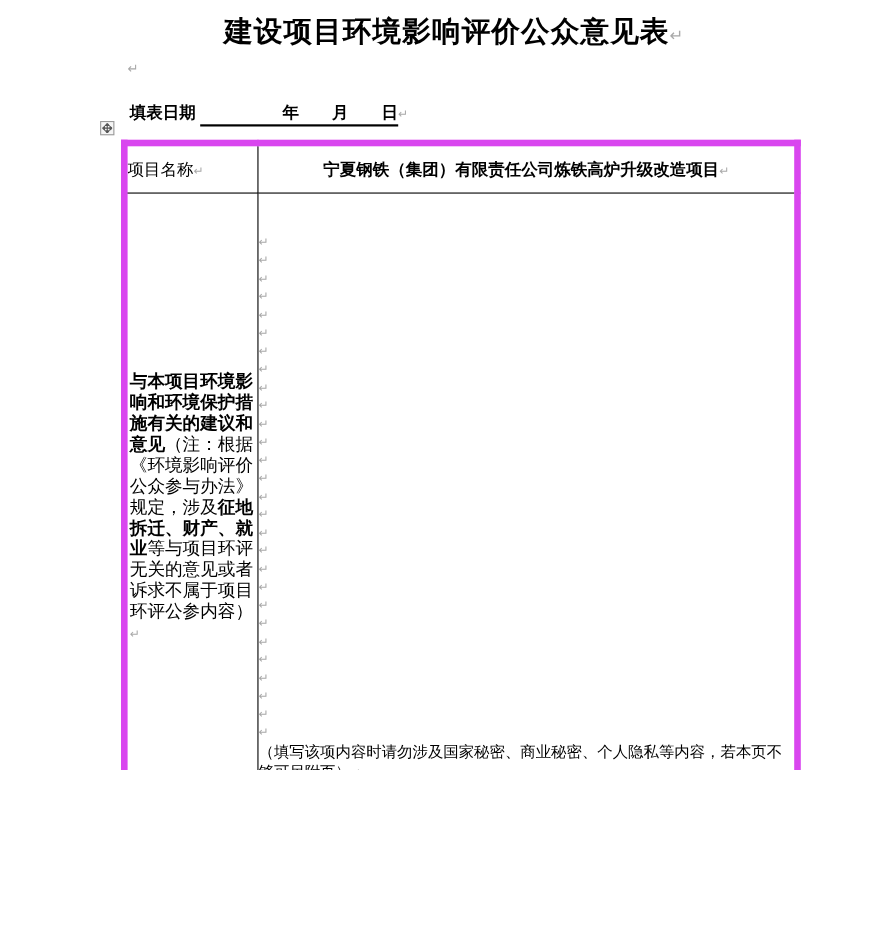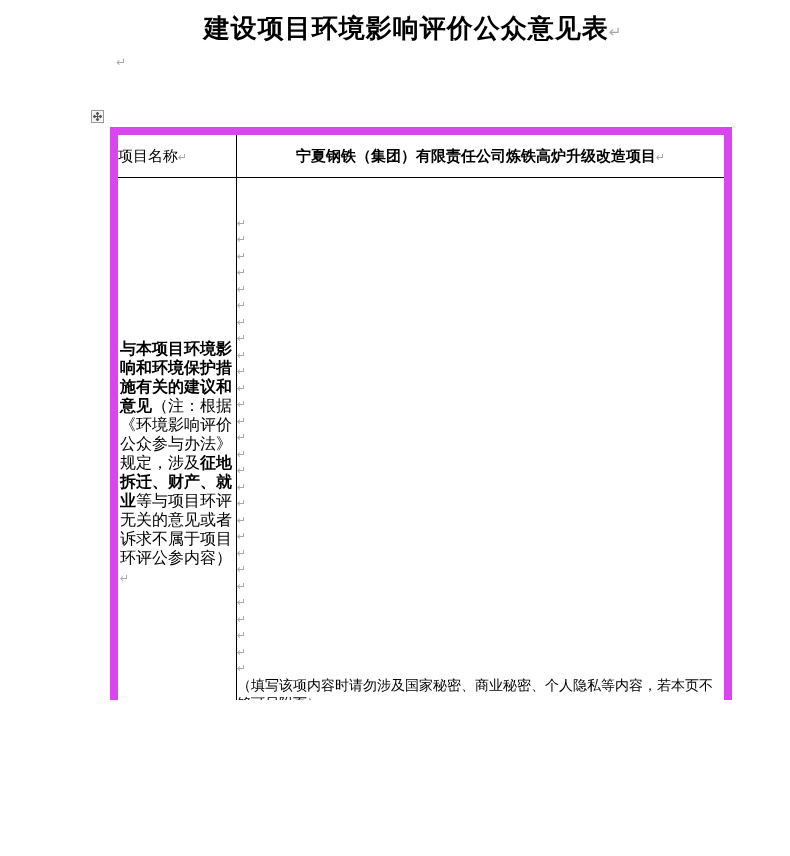--- a/index.html
+++ b/index.html
@@ -34,21 +34,21 @@
 
   .table-handle{
     position:absolute;left:91px;top:110px;width:13px;height:13px;
     border:1px solid #9a9a9a;background:#f5f5f5;box-sizing:border-box;
     display:flex;align-items:center;justify-content:center;cursor:move;
   }
 
   table.form{
     position:absolute;left:110px;top:127px;width:606px;
     border-collapse:collapse;table-layout:fixed;
-    border:8px solid #d946ef;
+    border:6px solid #d946ef;
   }
   table.form td{
     border:1px solid #000;padding:0;vertical-align:middle;
     font-size:15px;overflow:hidden;
   }
   td.c-label{width:118px;padding-left:7px;}
   td.c-value{width:487px;text-align:center;font-weight:bold;margin-top:33px;}
   tr.r1 td{height:42px;}
   tr.r2 td,tr.r4 td{height:45px;font-weight:bold;padding-left:8px;}
   tr.r3 td{height:571px;}
@@ -79,20 +79,21 @@
 </style>
 </head>
 <body>
 
 <div class="page">
 
   <div class="doc-title"><span>建设项目环境影响评价公众意见表</span><span class="pilcrow">↵</span></div>
 
   <div class="empty-par"><span class="pilcrow">↵</span></div>
 
+  <div class="date-line"><span>填表日期</span><span> </span><span class="date-blank">　　　　　年　　月　　日</span><span class="pilcrow">↵</span></div>
 
   <div class="table-handle">
     <svg width="9" height="9" viewBox="0 0 9 9">
       <g stroke="#555" stroke-width="1" fill="#555">
         <line x1="4.5" y1="1" x2="4.5" y2="8"></line>
         <line x1="1" y1="4.5" x2="8" y2="4.5"></line>
         <path d="M4.5 0 L3 2 L6 2 Z"></path>
         <path d="M4.5 9 L3 7 L6 7 Z"></path>
         <path d="M0 4.5 L2 3 L2 6 Z"></path>
         <path d="M9 4.5 L7 3 L7 6 Z"></path>

